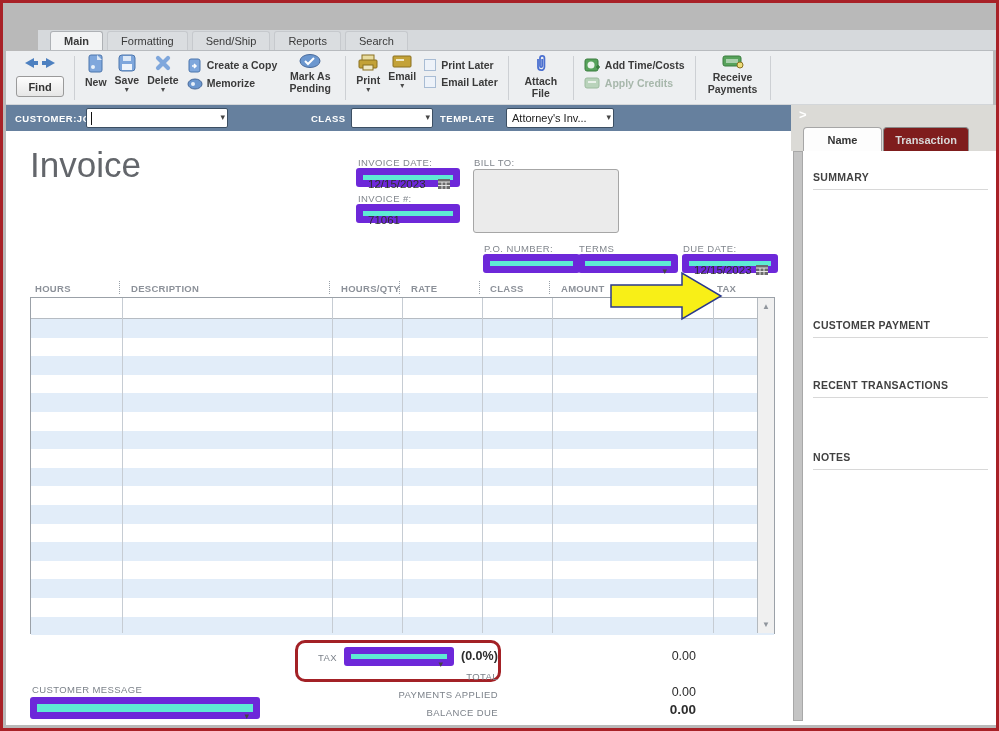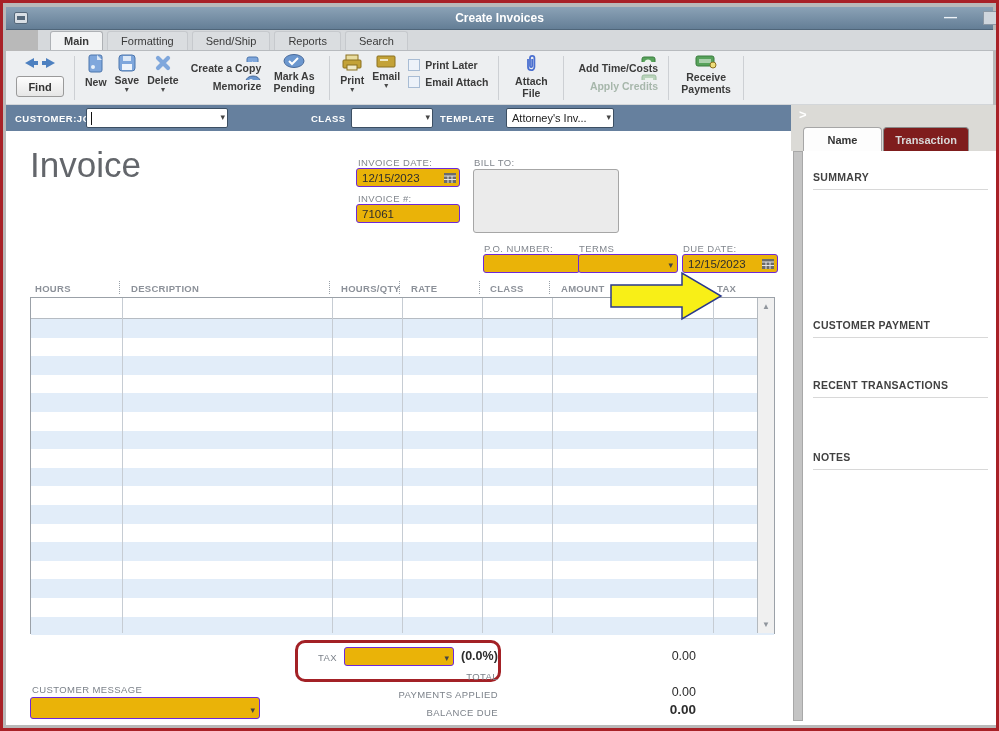--- a/index.html
+++ b/index.html
@@ -23,40 +23,40 @@
 
   
   .toolbar{left:3px;top:48px;width:987px;height:54px;background:#edeff1;border-bottom:1px solid #d3d6d9;display:flex;align-items:stretch;padding:2px 0 0 6px;}
   .vsep{width:1px;background:#cdd0d4;margin:3px 6px 4px 6px;}
   .tbcol{display:flex;flex-direction:column;align-items:center;justify-content:flex-start;padding:1px 4px;}
   .tblabel{font-size:10.5px;font-weight:bold;color:#3b3b3b;line-height:12px;text-align:center;margin-top:2px;}
   .tbcaret{font-size:8px;color:#4a4a4a;line-height:7px;}
   .findgrp .arrows{margin:2px 0 2px 0;}
   .find-btn{width:48px;height:21px;border:1px solid #9a9a9a;border-radius:3px;background:linear-gradient(#fdfdfd,#e6e6e6);font-size:11px;font-weight:bold;color:#333;text-align:center;line-height:20px;}
   .stackgrp{display:flex;flex-direction:column;justify-content:flex-start;padding:3px 4px;}
-  .stackrow{display:flex;align-items:flex-end;height:18px;flex-direction:column;}
+  .stackrow{display:flex;align-items:center;height:18px;}
   .stackrow .tblabel{margin:0 0 0 4px;}
   .graylabel{color:#a7b7ab !important;}
   .chkrow{display:flex;align-items:center;height:17px;}
   .chkbox{width:12px;height:12px;background:#edf2f9;border:1px solid #a8bcd4;margin-right:5px;}
   .chklabel{font-size:10.5px;font-weight:bold;color:#3b3b3b;}
 
   
   .contextbar{left:3px;top:102px;width:785px;height:26px;background:#66809e;}
   .cb-label{color:#fff;font-size:9.5px;font-weight:bold;letter-spacing:.5px;top:8px;}
   .cb-field{top:3px;height:20px;background:#fff;border:1px solid #3c4f63;border-radius:2px;}
   .cb-field .caret{position:absolute;right:2px;top:3px;font-size:9px;color:#444;}
   .cursorline{position:absolute;left:4px;top:3px;width:1px;height:13px;background:#111;}
   .cb-text{position:absolute;left:5px;top:3px;font-size:11px;color:#222;white-space:nowrap;}
 
   
   .main{left:3px;top:128px;width:785px;height:594px;background:#fff;}
   .inv-heading{left:24px;top:14px;font-size:35px;color:#63666b;}
   .flabel{font-size:9.5px;color:#81868d;letter-spacing:.4px;}
-  .field{background:#eab308;border:1px solid #6d28d9;border-radius:3px;height:19px;font-size:11.5px;color:#2e2e2e;padding:3px 4px 0 5px;}
+  .field{background:#5eead4;border:7px solid #6d28d9;border-radius:3px;height:19px;font-size:11.5px;color:#2e2e2e;padding:3px 4px 0 5px;}
   .field .cal{position:absolute;right:3px;top:3px;}
   .field .caret{position:absolute;right:4px;top:5px;font-size:9px;color:#444;}
   .billto-box{left:467px;top:38px;width:146px;height:64px;background:#ebebeb;border:1px solid #a6a6a6;border-radius:3px;}
 
   
   .hdr-label{font-size:9.5px;font-weight:bold;color:#8c9199;letter-spacing:.3px;top:152px;}
   .hdr-dot{top:150px;height:13px;width:1px;border-left:1px dotted #9aa1a8;}
   .itable{left:24px;top:166px;width:745px;height:337px;border:1px solid #9ba1a8;background:#fff;}
   .trow{height:18.6px;}
   .trow:first-child{height:21px;border-bottom:1px solid #b6bcc3;}
@@ -83,26 +83,20 @@
   .ptab.inactive{left:92px;width:86px;background:#7f1d1d;color:#d8d8d8;border-color:#8a8a8a;}
   .pstrip{left:2px;top:46px;width:10px;bottom:4px;background:#c4c4c4;border:1px solid #a8a8a8;}
   .psec{left:22px;font-size:10.5px;font-weight:bold;color:#414141;letter-spacing:.3px;}
   .pdiv{left:22px;right:8px;border-top:1px solid #d8d8d8;}
 </style>
 </head>
 <body>
 
 <div class="screen">
 
-  <div class="abs titlebar">
-    <div class="abs wicon"></div>
-    <div class="abs title-text">Create Invoices</div>
-    <div class="abs min-btn">—</div>
-    <div class="abs max-btn"></div>
-  </div>
 
   <div class="abs tabstrip">
     <div class="rtab active">Main</div>
     <div class="rtab">Formatting</div>
     <div class="rtab">Send/Ship</div>
     <div class="rtab">Reports</div>
     <div class="rtab">Search</div>
     <div class="abs collapse-ribbon">
       <svg width="13" height="12">
           <polyline points="2,5 6,1 10,5" fill="none" stroke="#4a4a4a" stroke-width="1.6"></polyline>
@@ -194,21 +188,21 @@
       <div class="tbcaret">▾</div>
     </div>
 
     <div class="stackgrp">
       <div class="chkrow">
         <div class="chkbox"></div>
         <span class="chklabel">Print Later</span>
       </div>
       <div class="chkrow">
         <div class="chkbox"></div>
-        <span class="chklabel">Email Attach</span>
+        <span class="chklabel">Email Later</span>
       </div>
     </div>
     <div class="vsep"></div>
 
     <div class="tbcol" style="width:52px">
       <svg width="14" height="19">
           <path d="M4,5 v8 a3.2,3.2 0 0 0 6.4,0 v-9 a2.2,2.2 0 0 0 -4.4,0 v8 a1.1,1.1 0 0 0 2.2,0 v-7" fill="none" stroke="#4a6fd0" stroke-width="1.8"></path>
         </svg>
       <div class="tblabel" style="width:40px">Attach File</div>
     </div>

